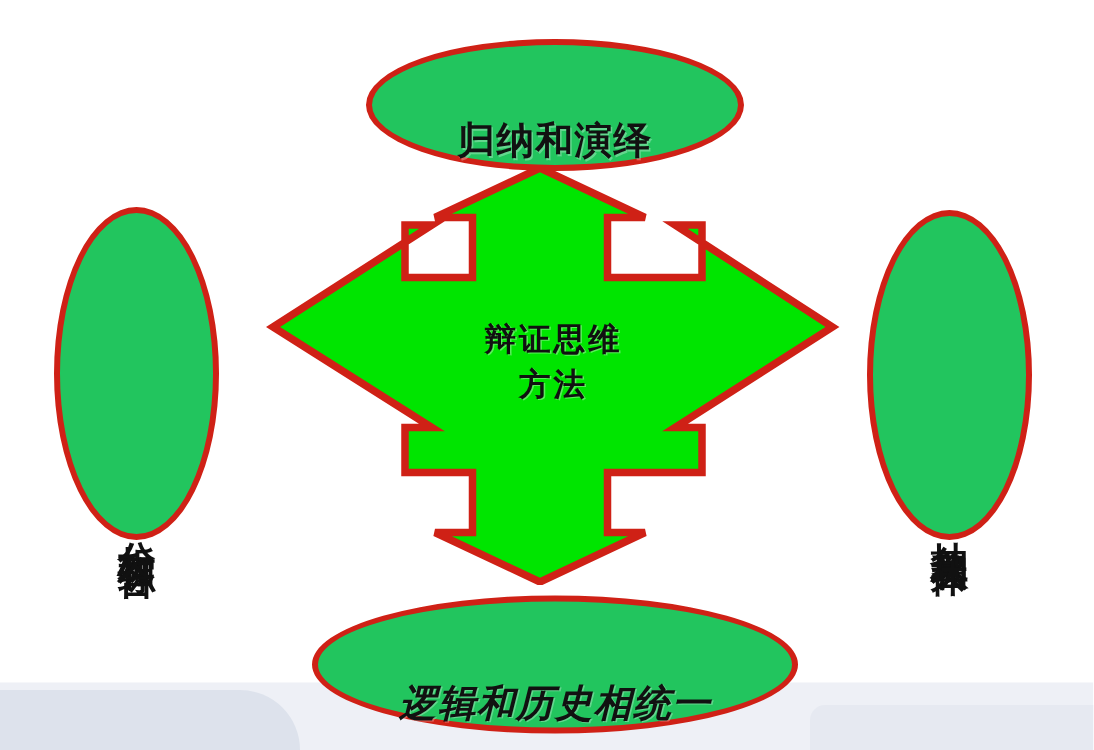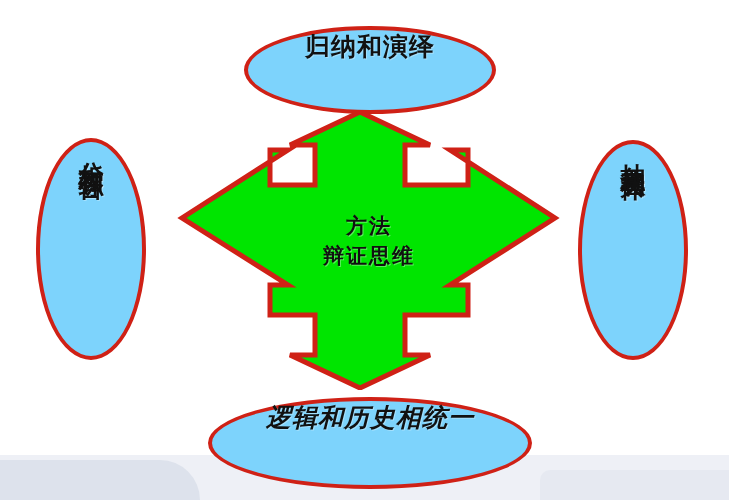--- a/index.html
+++ b/index.html
@@ -67,26 +67,26 @@
     line-height: 1.42;
     letter-spacing: 2px;
     text-shadow: 1px 1px 0 rgba(255,255,255,0.35);
     pointer-events: none;
   }
   .center-label div { white-space: nowrap; }
 
   
   .node {
     position: absolute;
-    background: #7dd3fc;
+    background: #22c55e;
     border: 4px solid #cf2116;
     border-radius: 50%;
     box-sizing: border-box;
     display: flex;
-    align-items: flex-start;
+    align-items: flex-end;
     justify-content: center;
   }
   .node-label {
     font-weight: bold;
     color: #111111;
     text-shadow: 1px 1px 0 rgba(255,255,255,0.30);
     white-space: nowrap;
   }
 
   .node-top    { left: 244px; top: 26px;  width: 252px; height: 88px; }
@@ -142,22 +142,22 @@
              L 110 205
              L 110 175
              L 128 175
              L 22 108
              L 128 40
              L 110 40
              Z" fill="#00e500" stroke="#cf2116" stroke-width="5" stroke-linejoin="miter"></path>
   </svg>
 
   <div class="center-label">
+    <div>辩证思维</div>
     <div>方法</div>
-    <div>辩证思维</div>
   </div>
 
   <div class="node node-top">
     <span class="node-label">归纳和演绎</span>
   </div>
 
   <div class="node node-right">
     <span class="node-label">抽象和具体</span>
   </div>
 

